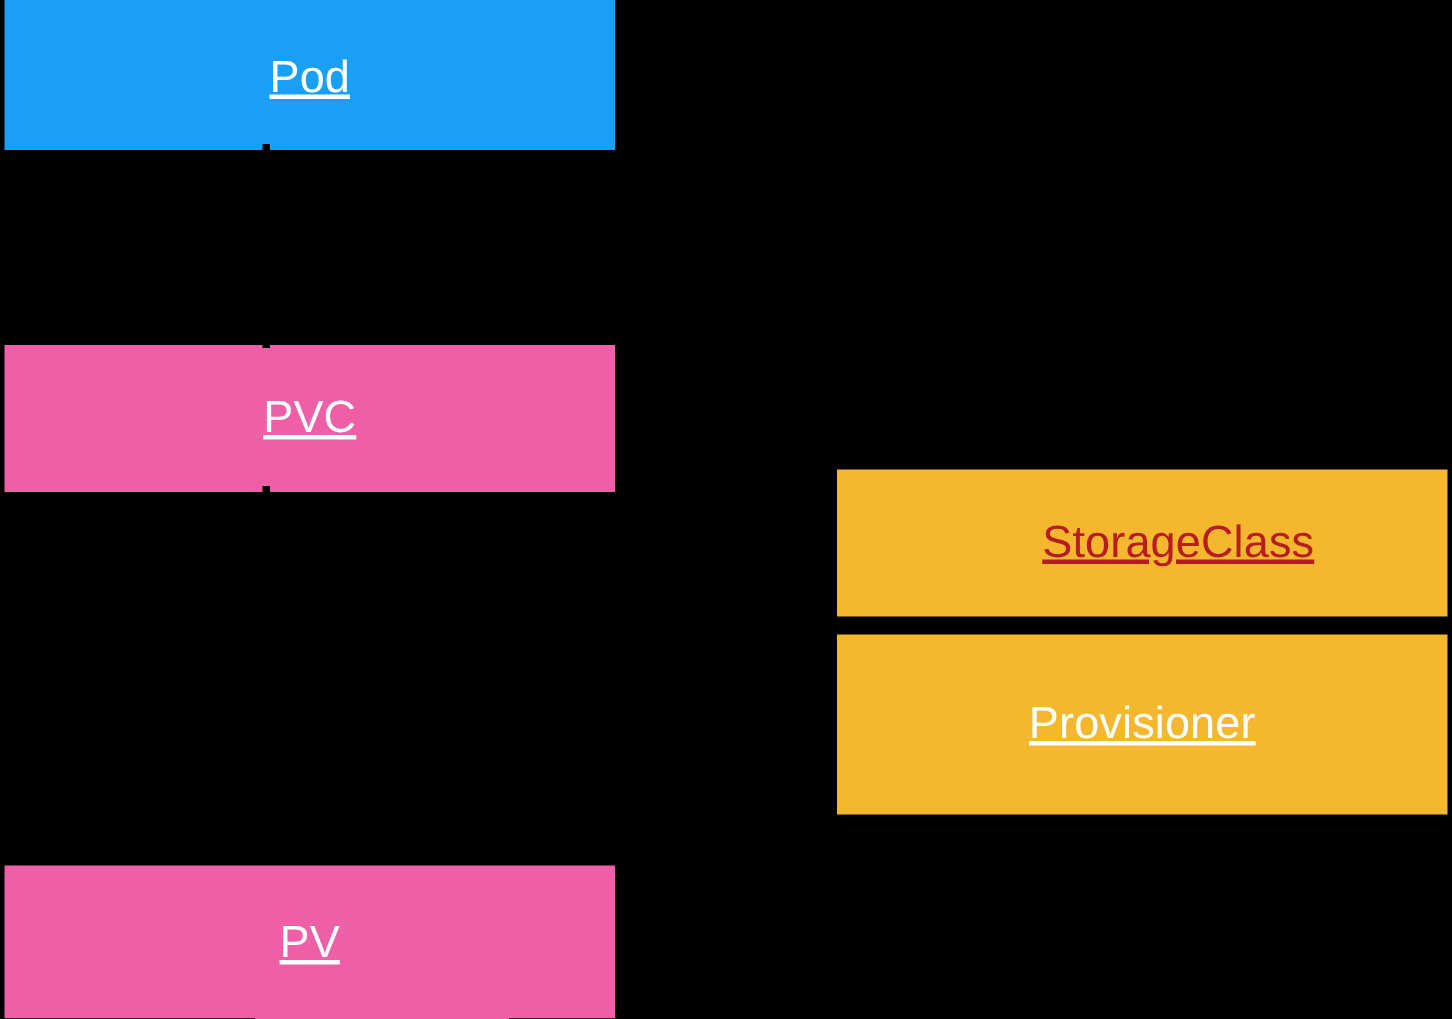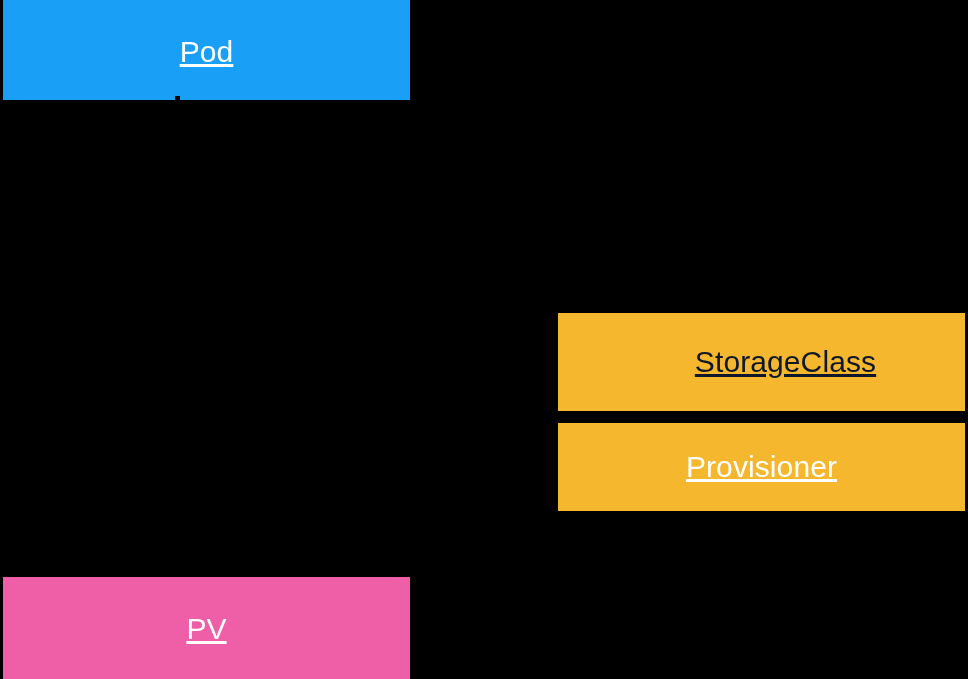--- a/index.html
+++ b/index.html
@@ -62,21 +62,21 @@
   #node-storageclass {
     left: 558px;
     top: 313px;
     width: 407px;
     height: 98px;
   }
   #node-provisioner {
     left: 558px;
     top: 423px;
     width: 407px;
-    height: 88px;
+    height: 120px;
   }
 
   
   #connectors {
     position: absolute;
     left: 0;
     top: 0;
     width: 968px;
     height: 679px;
     pointer-events: none;
@@ -122,26 +122,29 @@
     <g>
       <path class="edge-line" d="M 558 471 L 484 471 L 484 628 L 416 628" stroke="#000000"></path>
       <polygon class="edge-head" points="409,628 419,623 419,633" fill="#000000"></polygon>
     </g>
   </svg>
 
   <div class="node" id="node-pod" style="background: rgb(26, 159, 247); color: rgb(255, 255, 255);">
     <span class="node-label">Pod</span>
   </div>
 
+  <div class="node" id="node-pvc" style="background: rgb(238, 95, 167); color: rgb(255, 255, 255);">
+    <span class="node-label">PVC</span>
+  </div>
 
   <div class="node" id="node-pv" style="background: rgb(238, 95, 167); color: rgb(255, 255, 255);">
     <span class="node-label">PV</span>
   </div>
 
-  <div class="node" id="node-storageclass" style="background: rgb(245, 183, 46); color: #0f172a; padding-left: 48px;">
+  <div class="node" id="node-storageclass" style="background: rgb(245, 183, 46); color: #b91c1c; padding-left: 48px;">
     <span class="node-label">StorageClass</span>
   </div>
 
   <div class="node" id="node-provisioner" style="background: rgb(245, 183, 46); color: rgb(255, 255, 255);">
     <span class="node-label">Provisioner</span>
   </div>
 
   <div class="edge-notch" id="notch-pod-bottom"></div>
   <div class="edge-notch" id="notch-pvc-top"></div>
   <div class="edge-notch" id="notch-pvc-bottom"></div>

